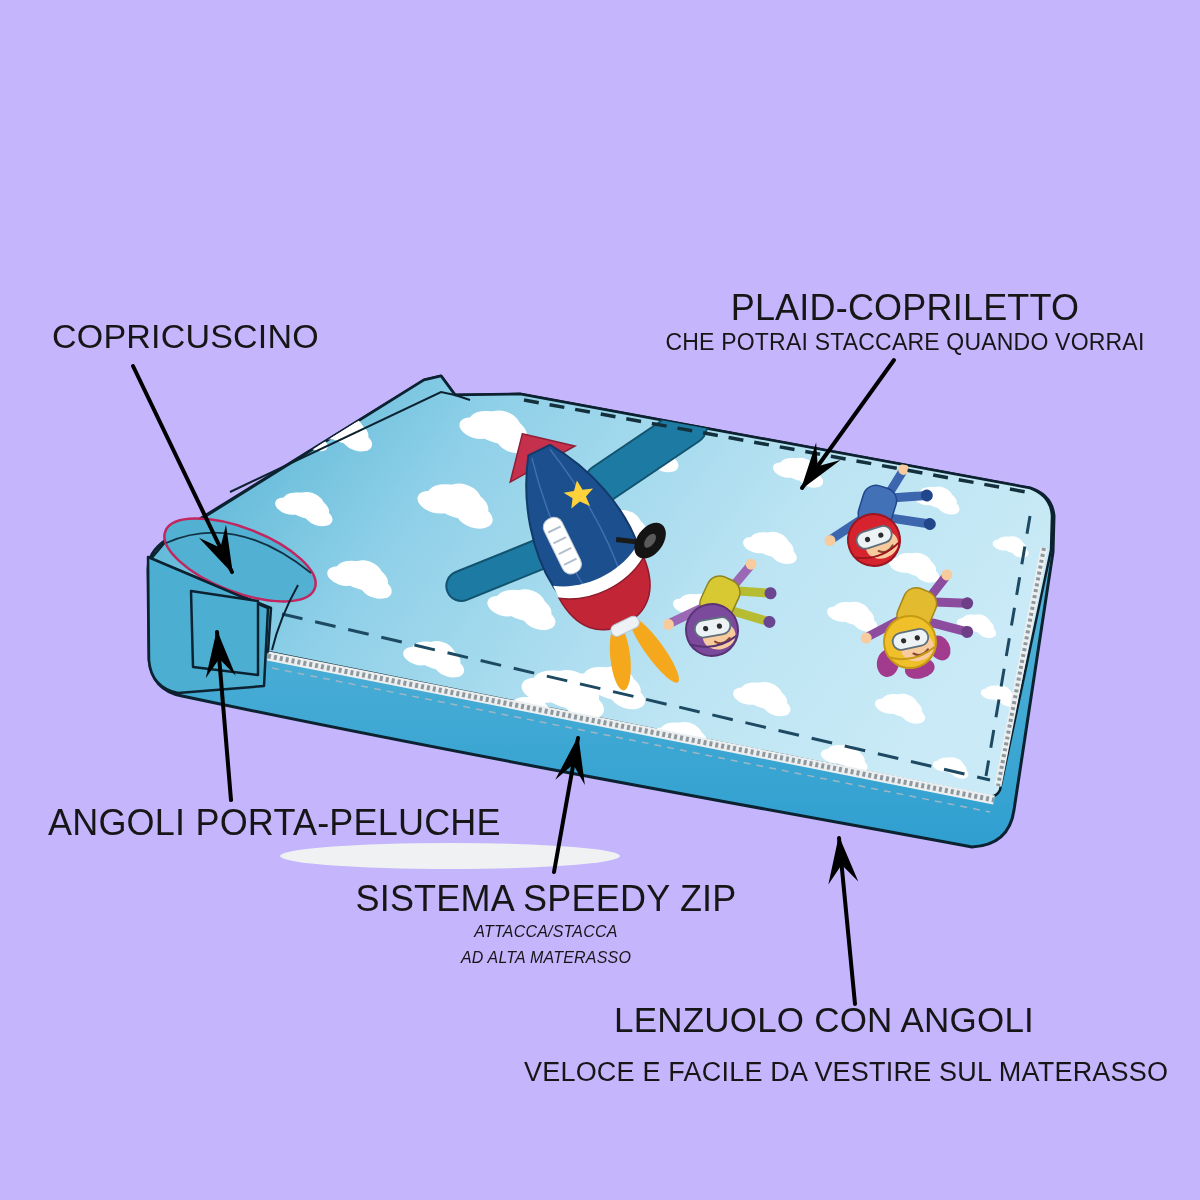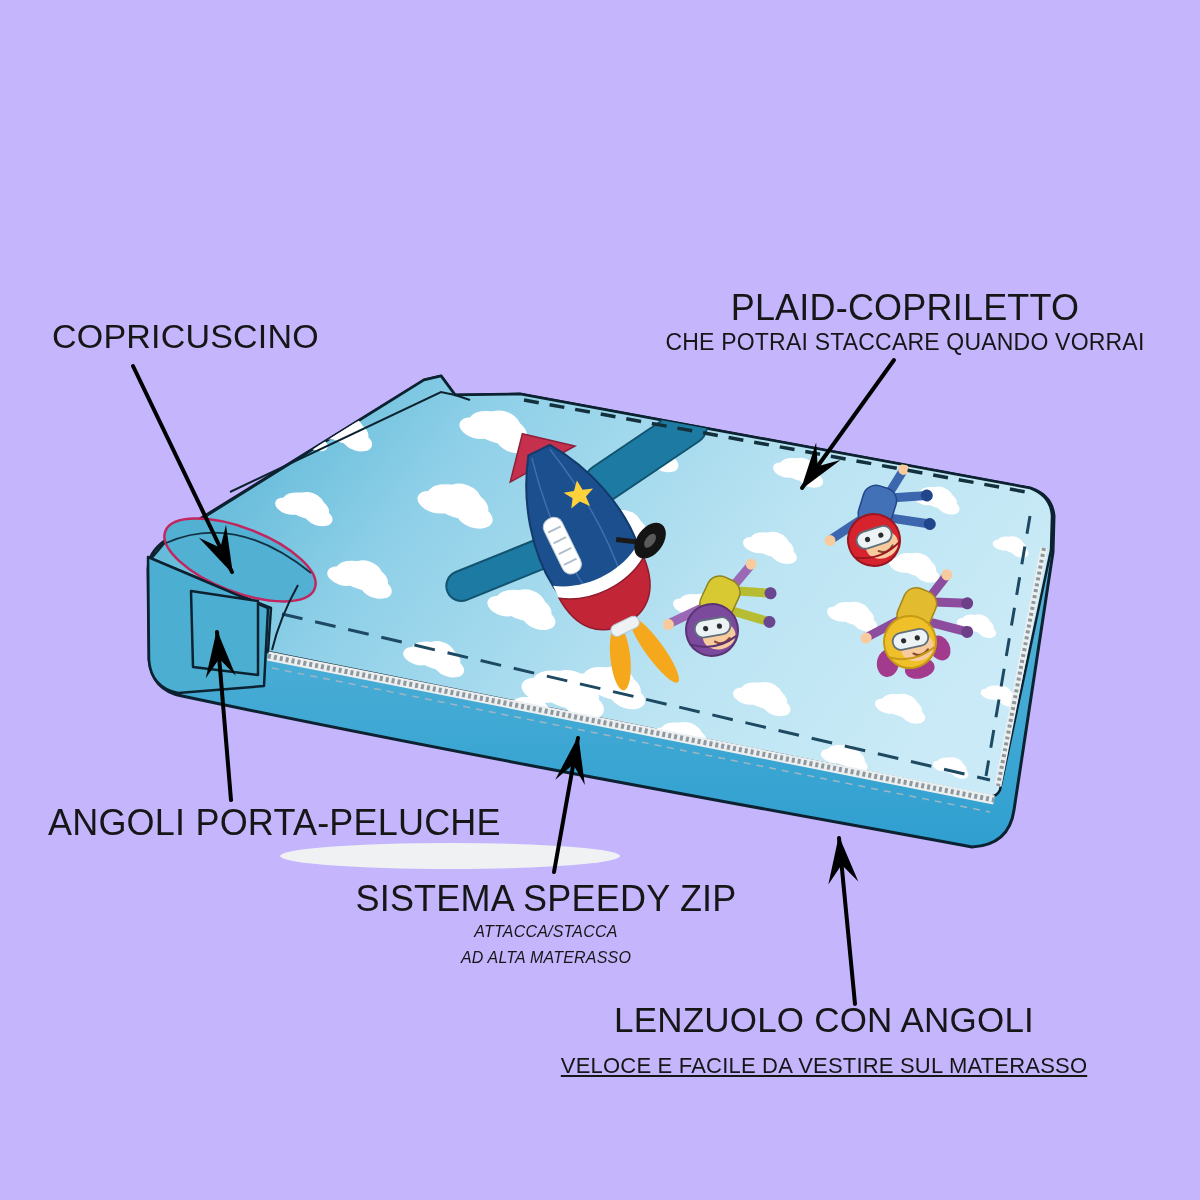--- a/index.html
+++ b/index.html
@@ -15,21 +15,21 @@
   #lbl-copricuscino{left:52px;top:317px;font-size:34px;}
   #lbl-plaid{left:605px;top:288px;width:600px;}
   #lbl-plaid .t{font-size:36px;line-height:40px;}
   #lbl-plaid .s{font-size:23px;line-height:26px;margin-top:1px;}
   #lbl-tasca{left:48px;top:802px;font-size:36px;}
   #lbl-zip{left:296px;top:879px;width:500px;}
   #lbl-zip .t{font-size:36px;line-height:40px;}
   #lbl-zip .s{font-size:16px;line-height:26px;font-style:italic;}
   #lbl-lenzuolo{left:524px;top:1001px;width:600px;}
   #lbl-lenzuolo .t{font-size:35px;line-height:38px;}
-  #lbl-lenzuolo .s{font-size:22px;line-height:26px;margin-top:14px;text-decoration:underline;}
+  #lbl-lenzuolo .s{font-size:27px;line-height:26px;margin-top:20px;}
 </style>
 </head>
 <body>
 
 <div id="stage">
 
   <svg id="art" width="1200" height="1200" viewBox="0 0 1200 1200">
     <defs>
       <linearGradient id="plaidGrad" x1="0" y1="0.1" x2="1" y2="0.45">
         <stop offset="0" stop-color="#4fb0d2"></stop>

